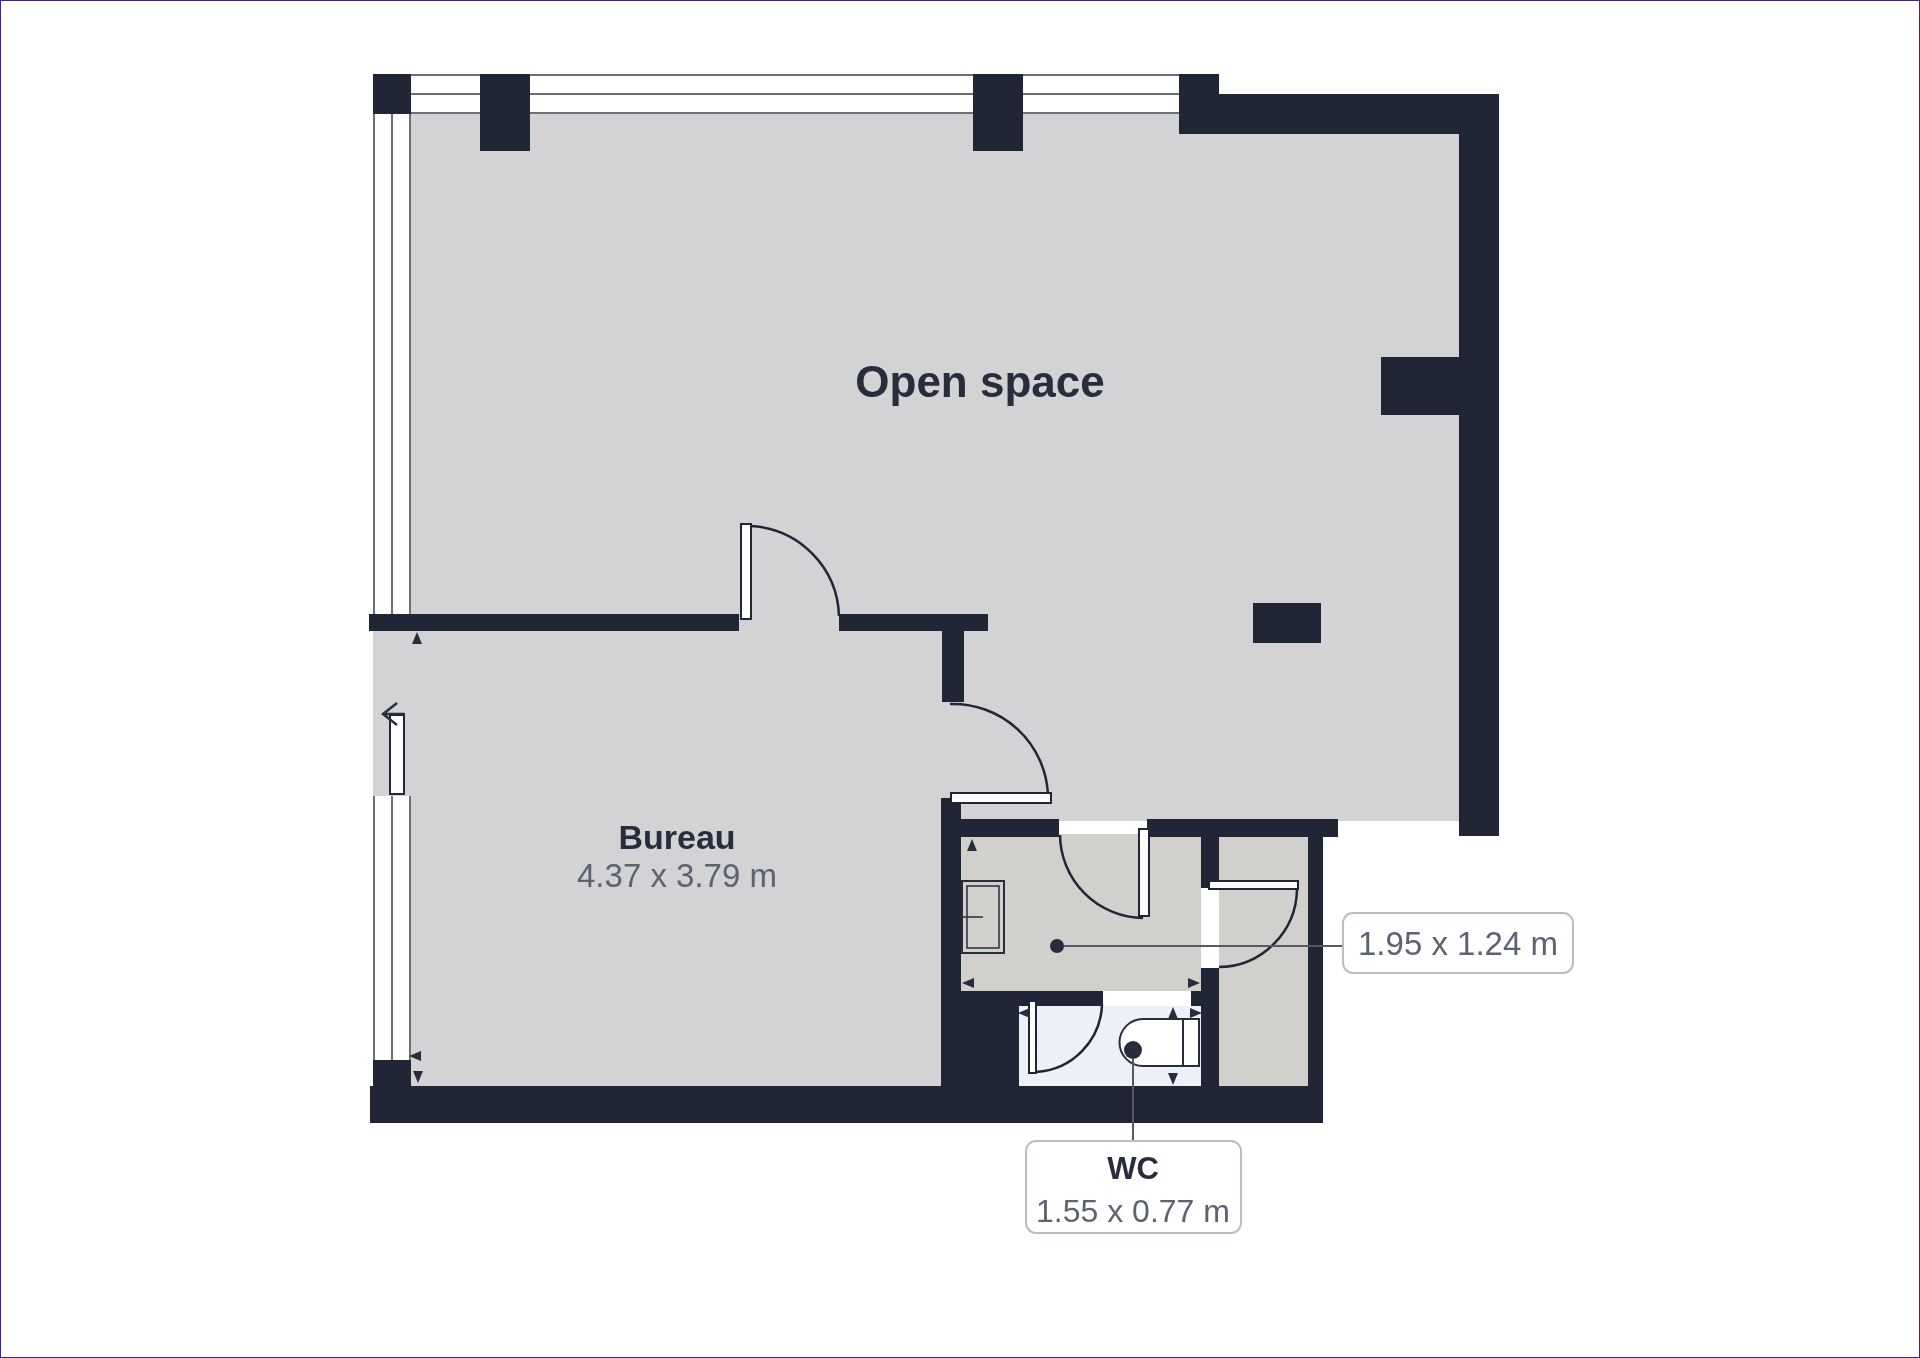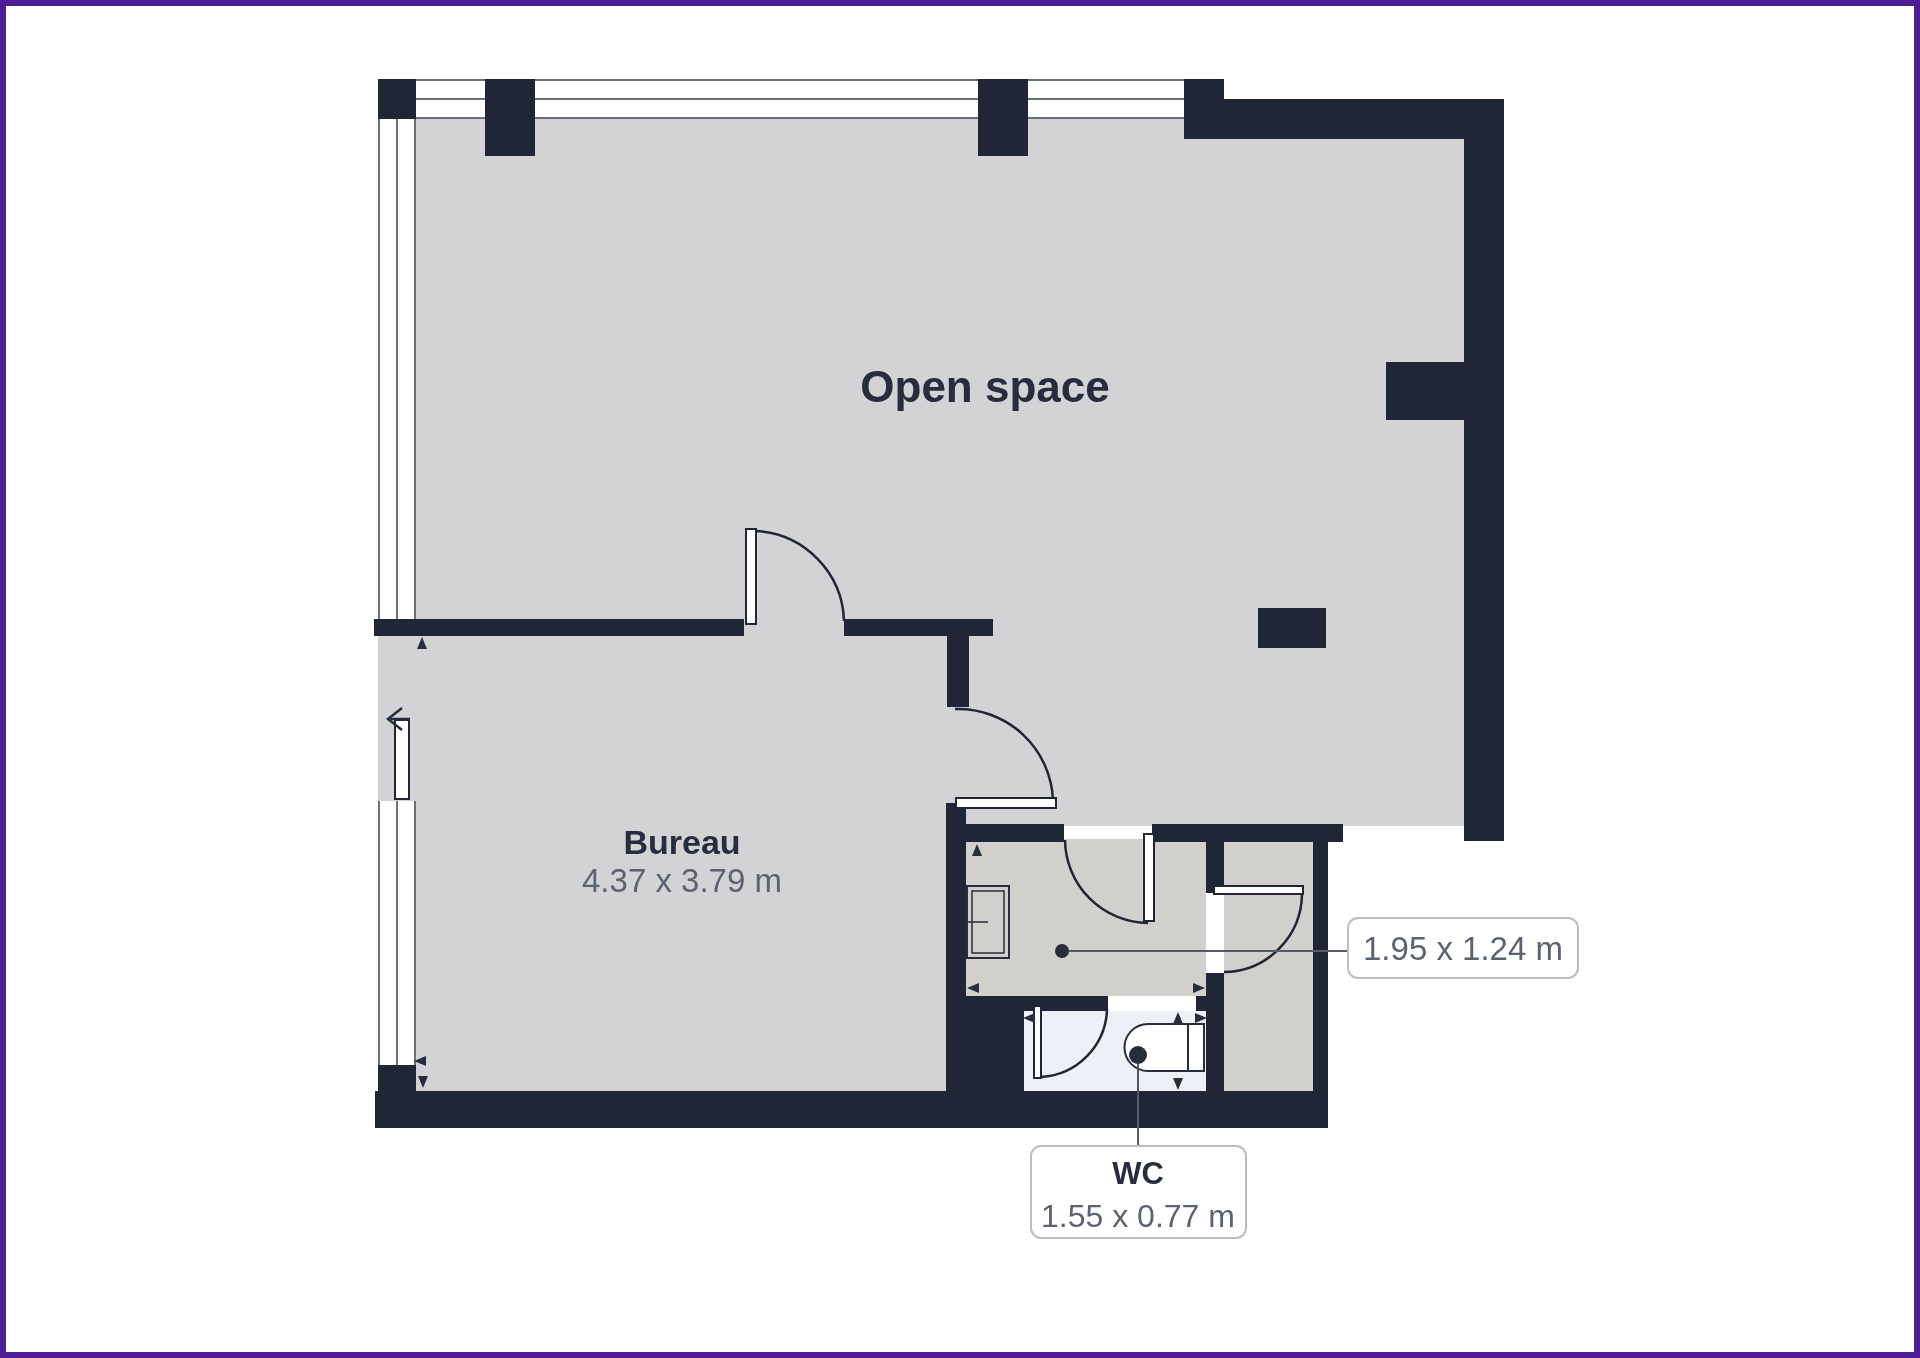--- a/index.html
+++ b/index.html
@@ -1,20 +1,20 @@
 <!DOCTYPE html>
 <html style="--wall: #202636; --floor-main: #d3d3d5; --floor-secondary: #d2d0cc; --floor-wc: #edf1f7; --text-dark: #272d3d; --text-gray: #5c6370; --callout-border: #b9bec6; --window-line: #6b7078; --leader-line: #555a66;"><head>
 <meta charset="utf-8">
 <style>
   html,body{margin:0;padding:0;background:#fff;}
   .page{
     position:relative;
     width:1920px;height:1358px;
     background:#ffffff;
-    border:6px solid #4c1d95;
+    border:1px solid #4c1d95;
     box-sizing:border-box;
     font-family:"Liberation Sans", sans-serif;
   }
   svg{display:block;}
   .wall{fill:var(--wall);}
   .floor-a{fill:var(--floor-main);}
   .floor-b{fill:var(--floor-secondary);}
   .floor-wc{fill:var(--floor-wc);}
   .win-bg{fill:#ffffff;}
   .win-line{stroke:var(--window-line);stroke-width:2;}

